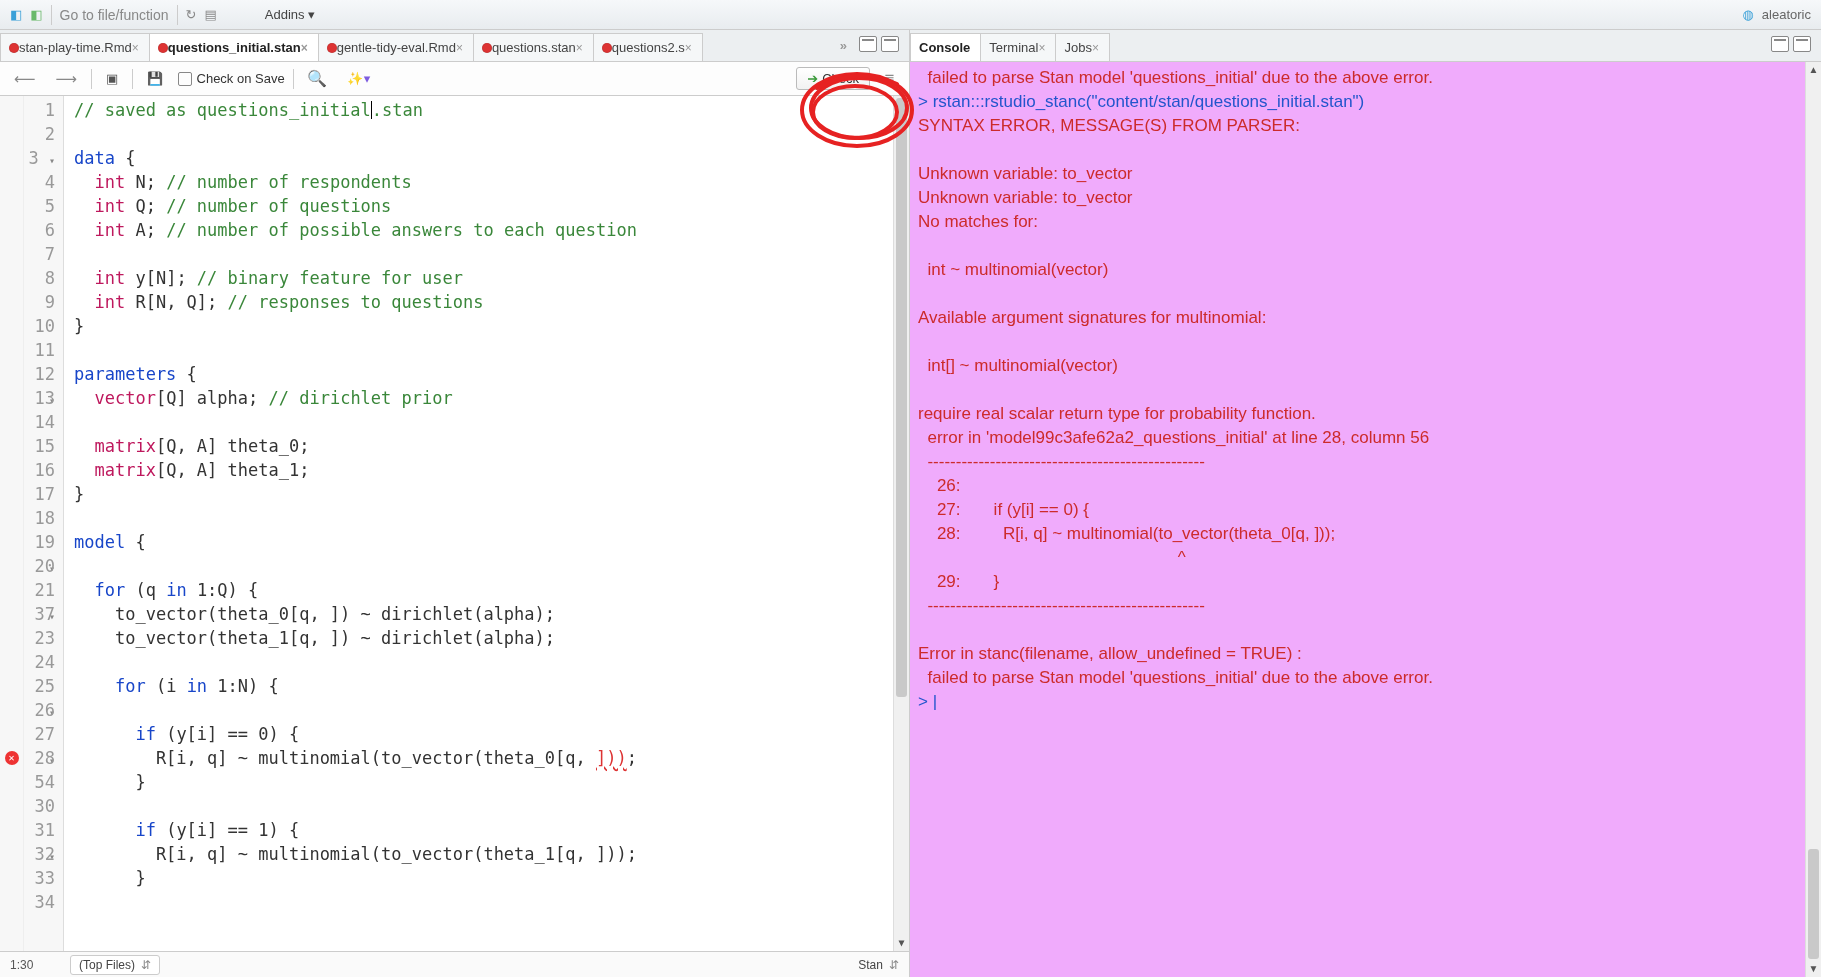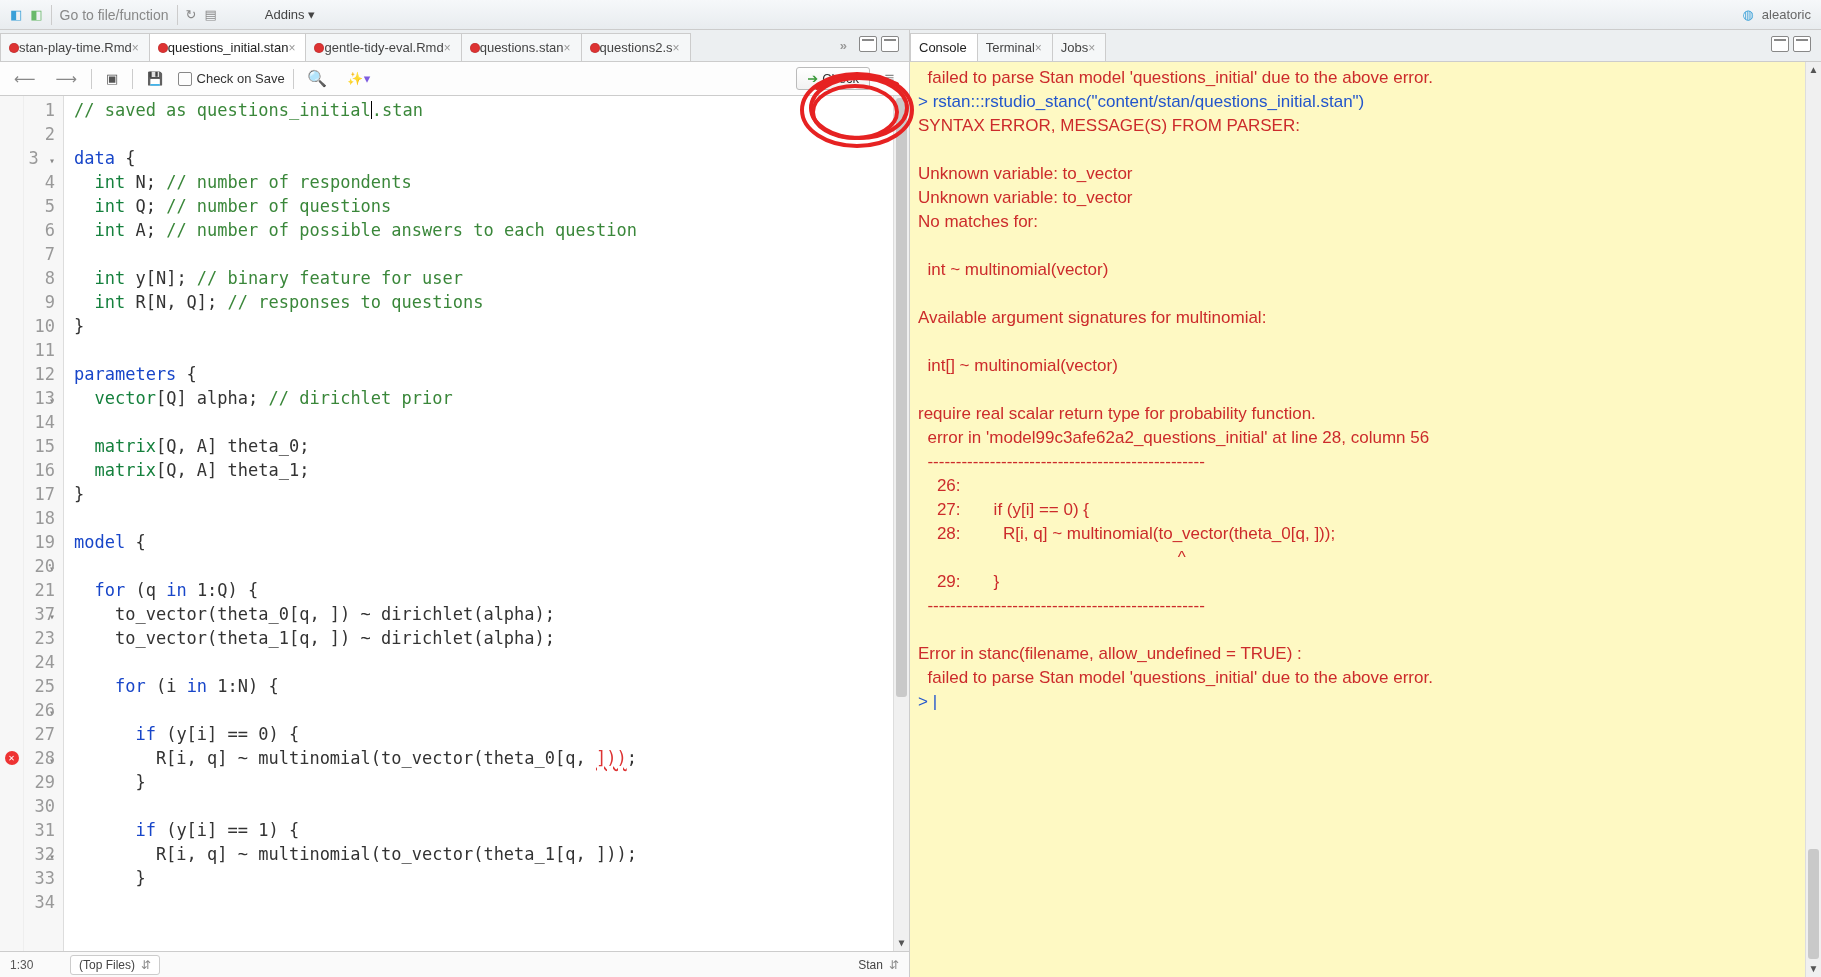--- a/index.html
+++ b/index.html
@@ -33,21 +33,21 @@
   width: 910px;
   display: flex;
   flex-direction: column;
   border-right: 1px solid #ccc;
   background: #fff;
 }
 .right-pane {
   flex: 1;
   display: flex;
   flex-direction: column;
-  background: #fef9c3;
+  background: #f0abfc;
 }
 .tabstrip {
   display: flex;
   background: #eceff1;
   border-bottom: 1px solid #ccc;
   height: 32px;
   align-items: flex-end;
   position: relative;
 }
 .tab {
@@ -57,21 +57,21 @@
   border: 1px solid #ccc;
   border-bottom: none;
   background: #f5f7f8;
   font-size: 13px;
   color: #444;
   cursor: pointer;
   margin-right: -1px;
 }
 .tab.active {
   background: #fff;
-  font-weight: 400;
+  font-weight: 700;
   color: #222;
 }
 .tab .close {
   color: #999;
   font-size: 12px;
 }
 .tab .icon-dot {
   width: 10px; height: 10px; border-radius: 50%;
   background: #d33;
   display: inline-block;
@@ -140,21 +140,21 @@
   user-select: none;
 }
 .code {
   flex: 1;
   padding: 2px 0 0 10px;
   white-space: pre;
   color: #333;
 }
 .c-comment { color: #3a873a; }
 .c-key { color: #1846c9; }
-.c-type { color: #15803d; }
+.c-type { color: #be185d; }
 .c-err { color: #d33; text-decoration: underline wavy #d33; }
 .scrollbar-v {
   width: 16px;
   background: #f0f0f0;
   border-left: 1px solid #ddd;
   position: relative;
 }
 .scroll-thumb {
   position:absolute; left:2px; right:2px; top:2px; height:70%;
   background:#c9c9c9; border-radius:3px;
@@ -423,21 +423,21 @@
           <div style="height: 24px;">19 <span class="fold-mark">▾</span></div>
           <div style="height: 24px;">20</div>
           <div style="height: 24px;">21 <span class="fold-mark">▾</span></div>
           <div style="height: 24px;">37</div>
           <div style="height: 24px;">23</div>
           <div style="height: 24px;">24</div>
           <div style="height: 24px;">25 <span class="fold-mark">▾</span></div>
           <div style="height: 24px;">26</div>
           <div style="height: 24px;">27 <span class="fold-mark">▾</span></div>
           <div style="height: 24px;">28</div>
-          <div style="height: 24px;">29</div>
+          <div style="height: 24px;">54</div>
           <div style="height: 24px;">30</div>
           <div style="height: 24px;">31 <span class="fold-mark">▾</span></div>
           <div style="height: 24px;">32</div>
           <div style="height: 24px;">33</div>
           <div style="height: 24px;">34</div>
         </div>
       <div class="code" id="code-lines"><div style="height: 24px;"><span class="c-comment">// saved as questions_initial<span class="cursor-bar"></span>.stan</span></div><div style="height: 24px;">&nbsp;</div><div style="height: 24px;"><span class="c-key">data</span> {</div><div style="height: 24px;">  <span class="c-type">int</span> N; <span class="c-comment">// number of respondents</span></div><div style="height: 24px;">  <span class="c-type">int</span> Q; <span class="c-comment">// number of questions</span></div><div style="height: 24px;">  <span class="c-type">int</span> A; <span class="c-comment">// number of possible answers to each question</span></div><div style="height: 24px;">&nbsp;</div><div style="height: 24px;">  <span class="c-type">int</span> y[N]; <span class="c-comment">// binary feature for user</span></div><div style="height: 24px;">  <span class="c-type">int</span> R[N, Q]; <span class="c-comment">// responses to questions</span></div><div style="height: 24px;">}</div><div style="height: 24px;">&nbsp;</div><div style="height: 24px;"><span class="c-key">parameters</span> {</div><div style="height: 24px;">  <span class="c-type">vector</span>[Q] alpha; <span class="c-comment">// dirichlet prior</span></div><div style="height: 24px;">&nbsp;</div><div style="height: 24px;">  <span class="c-type">matrix</span>[Q, A] theta_0;</div><div style="height: 24px;">  <span class="c-type">matrix</span>[Q, A] theta_1;</div><div style="height: 24px;">}</div><div style="height: 24px;">&nbsp;</div><div style="height: 24px;"><span class="c-key">model</span> {</div><div style="height: 24px;">&nbsp;</div><div style="height: 24px;">  <span class="c-key">for</span> (q <span class="c-key">in</span> 1:Q) {</div><div style="height: 24px;">    to_vector(theta_0[q, ]) ~ dirichlet(alpha);</div><div style="height: 24px;">    to_vector(theta_1[q, ]) ~ dirichlet(alpha);</div><div style="height: 24px;">&nbsp;</div><div style="height: 24px;">    <span class="c-key">for</span> (i <span class="c-key">in</span> 1:N) {</div><div style="height: 24px;">&nbsp;</div><div style="height: 24px;">      <span class="c-key">if</span> (y[i] == 0) {</div><div style="height: 24px;">        R[i, q] ~ multinomial(to_vector(theta_0[q, <span class="c-err">]))</span>;</div><div style="height: 24px;">      }</div><div style="height: 24px;">&nbsp;</div><div style="height: 24px;">      <span class="c-key">if</span> (y[i] == 1) {</div><div style="height: 24px;">        R[i, q] ~ multinomial(to_vector(theta_1[q, ]));</div><div style="height: 24px;">      }</div><div style="height: 24px;">&nbsp;</div></div>
       <div class="scrollbar-v">
         <div class="arrow-up">▲</div>
         <div class="scroll-thumb"></div>

